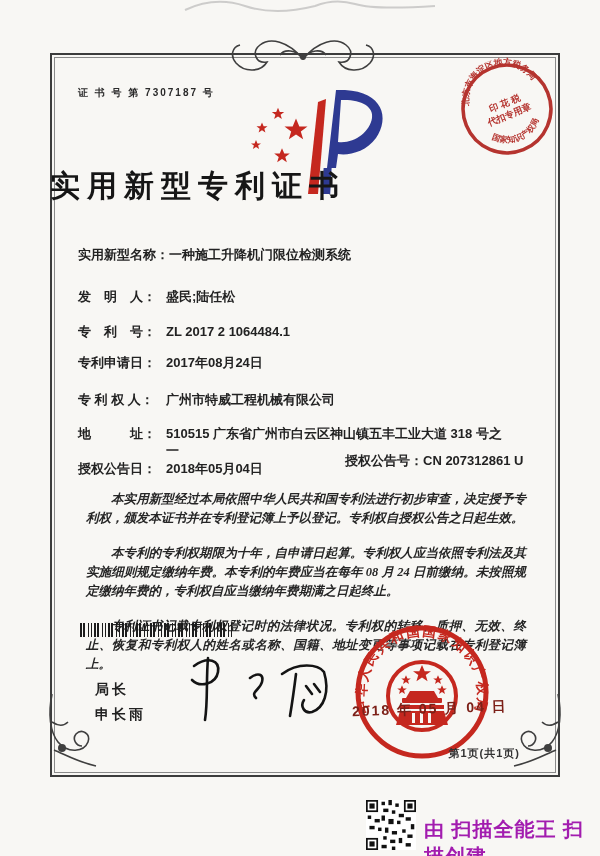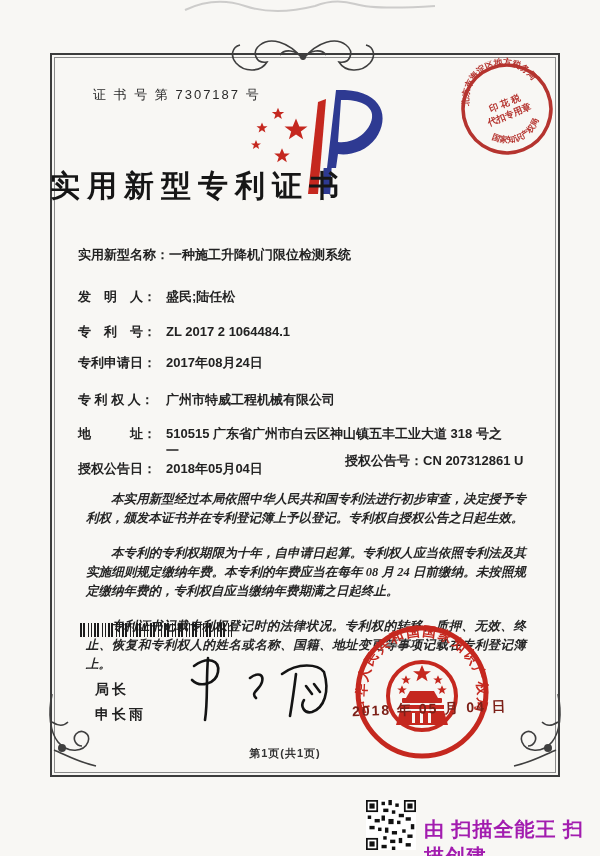--- a/index.html
+++ b/index.html
@@ -5,38 +5,38 @@
   html,body{margin:0;padding:0;}
   .page{
     position:relative;width:600px;height:856px;background:#f8f7f4;
     font-family:"Liberation Sans",sans-serif;color:#1f1f1f;overflow:hidden;
   }
   .abs{position:absolute;}
   
   .frame{left:50px;top:53px;width:506px;height:720px;border:2.5px solid #3c3c3c;}
   .frame-inner{position:absolute;inset:2px;border:1px solid #8a8a8a;}
   
-  .cert-no{left:93px;top:86px;font-size:13px;font-weight:normal;letter-spacing:2px;color:#2a2a2a;}
+  .cert-no{left:78px;top:86px;font-size:10px;font-weight:bold;letter-spacing:2px;color:#2a2a2a;}
   
   .title{left:50px;top:166px;width:506px;font-family:"Liberation Serif",serif;
          font-size:30px;font-weight:bold;letter-spacing:7px;color:#161616;}
   
   .field{left:78px;width:470px;font-size:13px;font-weight:bold;color:#222;margin-top:8px;}
   .field .lab{display:inline-block;min-width:88px;}
   .grant-right{left:345px;font-size:13px;font-weight:bold;color:#222;}
   
   .paras{left:70px;top:474px;width:472px;font-family:"Liberation Serif",serif;
          font-size:12.5px;line-height:19px;font-weight:bold;font-style:italic;
          color:#262626;text-align:justify;}
   .paras p{margin:16px;text-indent:2em;}
   
   .barcode{left:80px;top:623px;width:153px;height:14px;
     background:repeating-linear-gradient(90deg,#1c1c1c 0 2px,transparent 2px 3px,#1c1c1c 3px 5px,transparent 5px 8px,#1c1c1c 8px 9px,transparent 9px 11px,#1c1c1c 11px 12px,transparent 12px 14px);}
   .signer{left:95px;font-size:14px;font-weight:bold;letter-spacing:3px;color:#222;}
-  .footer-page{left:50px;top:746px;width:470px;text-align:center;font-size:11px;font-weight:bold;color:#333;letter-spacing:1px;}
+  .footer-page{left:50px;top:746px;width:470px;text-align:right;font-size:11px;font-weight:bold;color:#333;letter-spacing:1px;}
   
   .seal-date{left:352px;top:700px;width:180px;font-size:14px;font-weight:bold;color:#7c2018;
              letter-spacing:2px;transform:rotate(-2deg);}
   
   .scan-note{left:424px;top:816px;font-size:20px;font-weight:bold;color:#a21caf;letter-spacing:1px;}
   .ghost{opacity:.45;}
 </style>
 </head>
 <body>
 

